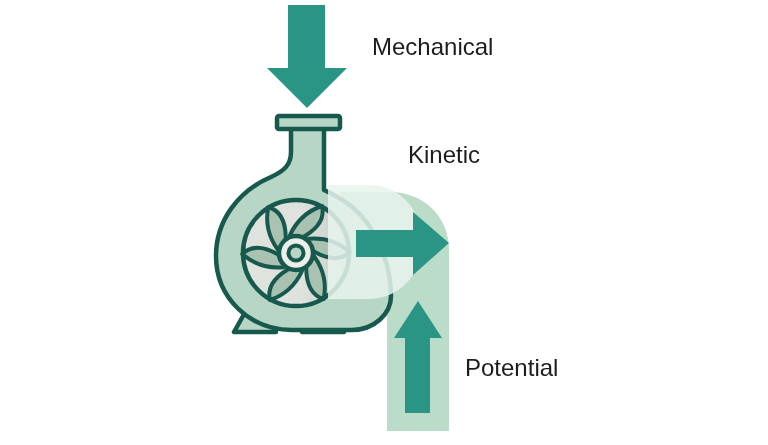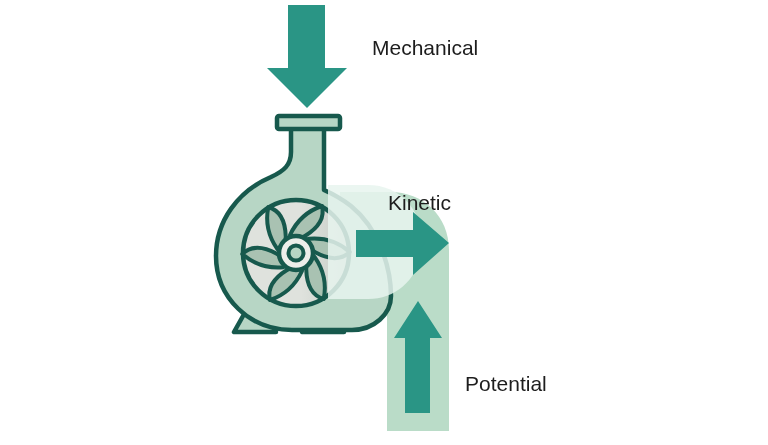--- a/index.html
+++ b/index.html
@@ -29,21 +29,21 @@
   .arrow{fill:var(--arrow-teal);}
   .pump-part{fill:var(--pump-fill);stroke:var(--pump-outline);stroke-width:4.5;stroke-linejoin:round;}
   .disc{fill:url(#discGrad);stroke:var(--pump-outline);stroke-width:4.5;}
   .blade{fill:var(--impeller-blade);stroke:var(--pump-outline);stroke-width:4;stroke-linejoin:round;}
   .hub-ring{fill:var(--hub-ring);stroke:var(--pump-outline);stroke-width:4.5;}
   .hub-center{fill:var(--pump-fill);stroke:var(--pump-outline);stroke-width:4;}
   .label{
     position:absolute;
     transform:translateY(-50%);
     color:var(--text);
-    font-size:21px;
+    font-size:24px;
     line-height:1;
     white-space:nowrap;
   }
 </style>
 </head>
 <body>
 
 <div class="canvas">
 
   <svg width="768" height="445" viewBox="0 0 768 445">
@@ -80,18 +80,18 @@
 
     <path class="pipe-overlay" d="M 328 185 L 368 185 C 399 185 422 209 422 242 C 422 275 399 299 368 299 L 328 299 Z"></path>
 
     <polygon class="arrow" points="288,5 325,5 325,68 347,68 307,108 267,68 288,68"></polygon>
     <polygon class="arrow" points="356,230 413,230 413,212 449,243 413,275 413,257 356,257"></polygon>
     <polygon class="arrow" points="405,413 405,338 394,338 418,301 442,338 430,338 430,413"></polygon>
   </svg>
 
   <div class="label" style="left:372px;top:47px;">Mechanical</div>
 
-  <div class="label" style="left:388px;top:155px;margin-top:47px;">Kinetic</div>
+  <div class="label" style="left:408px;top:155px;">Kinetic</div>
 
 
-  <div class="label" style="left:465px;top:383px;">Potential</div>
+  <div class="label" style="left:465px;top:368px;">Potential</div>
 
 </div>
 
 </body></html>

